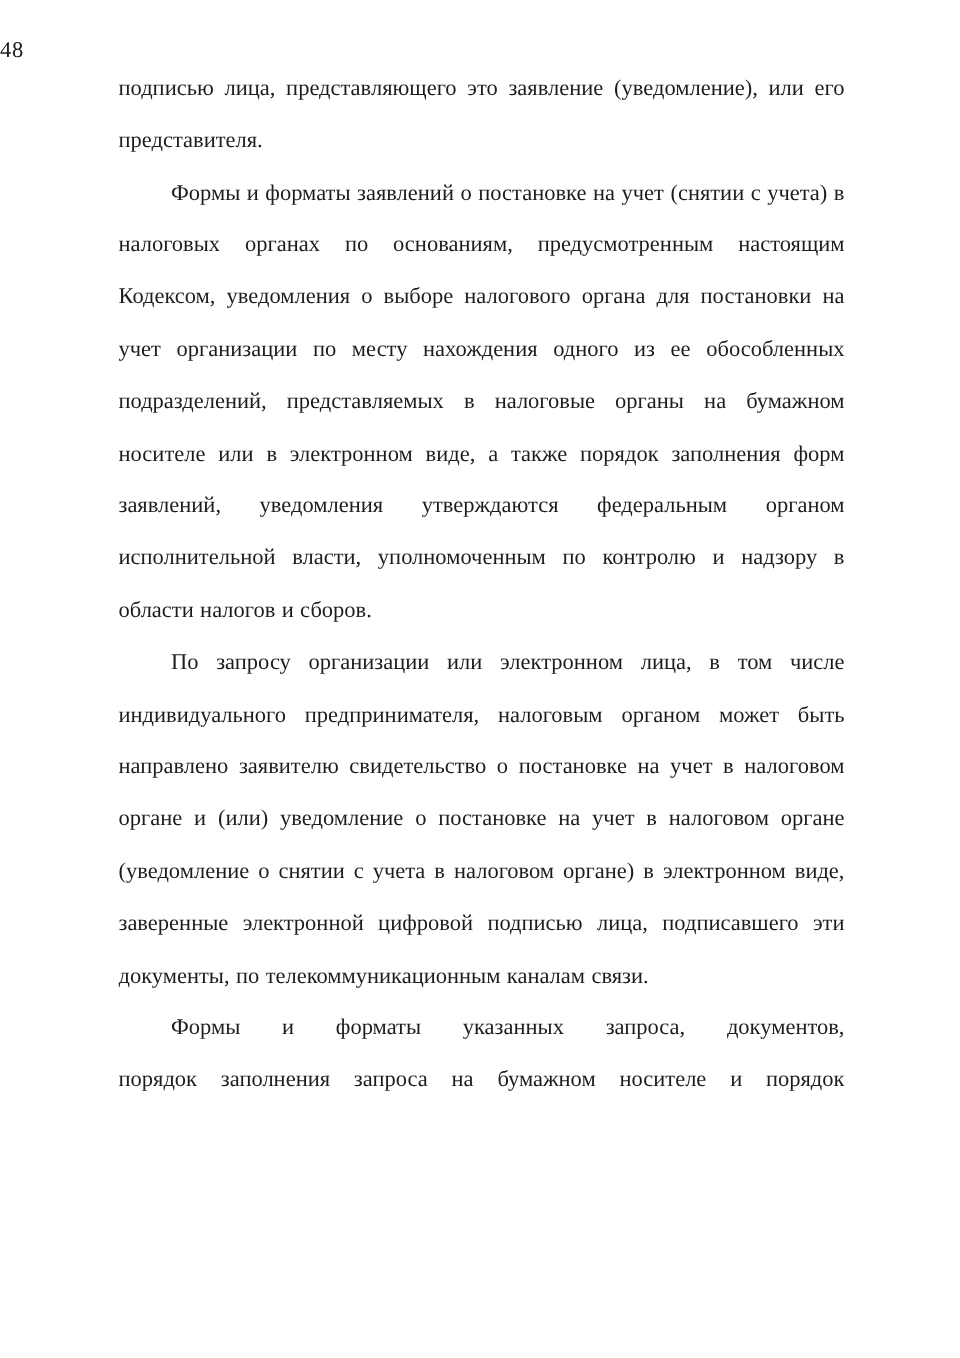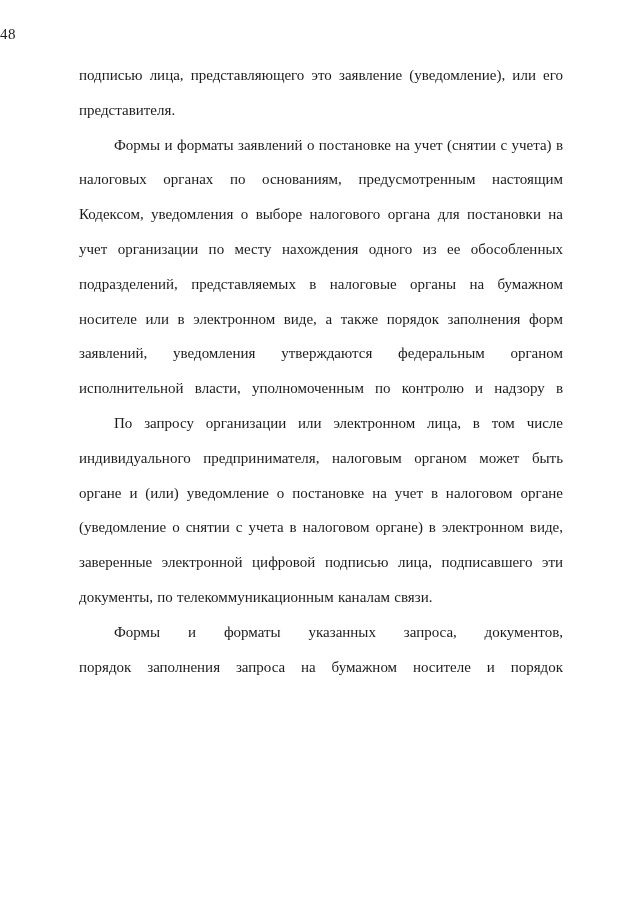--- a/index.html
+++ b/index.html
@@ -15,21 +15,21 @@
   .page-number {
     position: absolute;
     top: 26px;
     left: 0;
     right: 0;
     font-size: 15px;
     letter-spacing: 0.5px;
   }
   .doc-body {
     position: absolute;
-    top: 58px;
+    top: 42px;
     left: 79px;
     width: 484px;
   }
   .line {
     height: 34.8px;
     line-height: 34.8px;
     overflow: hidden;
     text-align: justify;
     font-size: 15px;
     word-spacing: 0.5px;
@@ -53,21 +53,23 @@
     <div class="line j">подписью лица, представляющего это заявление (уведомление), или его</div>
     <div class="line left">представителя.</div>
     <div class="line j indent">Формы и форматы заявлений о постановке на учет (снятии с учета) в</div>
     <div class="line j">налоговых органах по основаниям, предусмотренным настоящим</div>
     <div class="line j">Кодексом, уведомления о выборе налогового органа для постановки на</div>
     <div class="line j">учет организации по месту нахождения одного из ее обособленных</div>
     <div class="line j">подразделений, представляемых в налоговые органы на бумажном</div>
     <div class="line j">носителе или в электронном виде, а также порядок заполнения форм</div>
     <div class="line j">заявлений, уведомления утверждаются федеральным органом</div>
     <div class="line j">исполнительной власти, уполномоченным по контролю и надзору в</div>
+    <div class="line left">области налогов и сборов.</div>
     <div class="line j indent">По запросу организации или электронном лица, в том числе</div>
     <div class="line j">индивидуального предпринимателя, налоговым органом может быть</div>
+    <div class="line j">направлено заявителю свидетельство о постановке на учет в налоговом</div>
     <div class="line j">органе и (или) уведомление о постановке на учет в налоговом органе</div>
     <div class="line j">(уведомление о снятии с учета в налоговом органе) в электронном виде,</div>
     <div class="line j">заверенные электронной цифровой подписью лица, подписавшего эти</div>
     <div class="line left">документы, по телекоммуникационным каналам связи.</div>
     <div class="line j indent">Формы и форматы указанных запроса, документов,</div>
     <div class="line j">порядок заполнения запроса на бумажном носителе и порядок направления</div>
   </section>
 
 </body></html>

